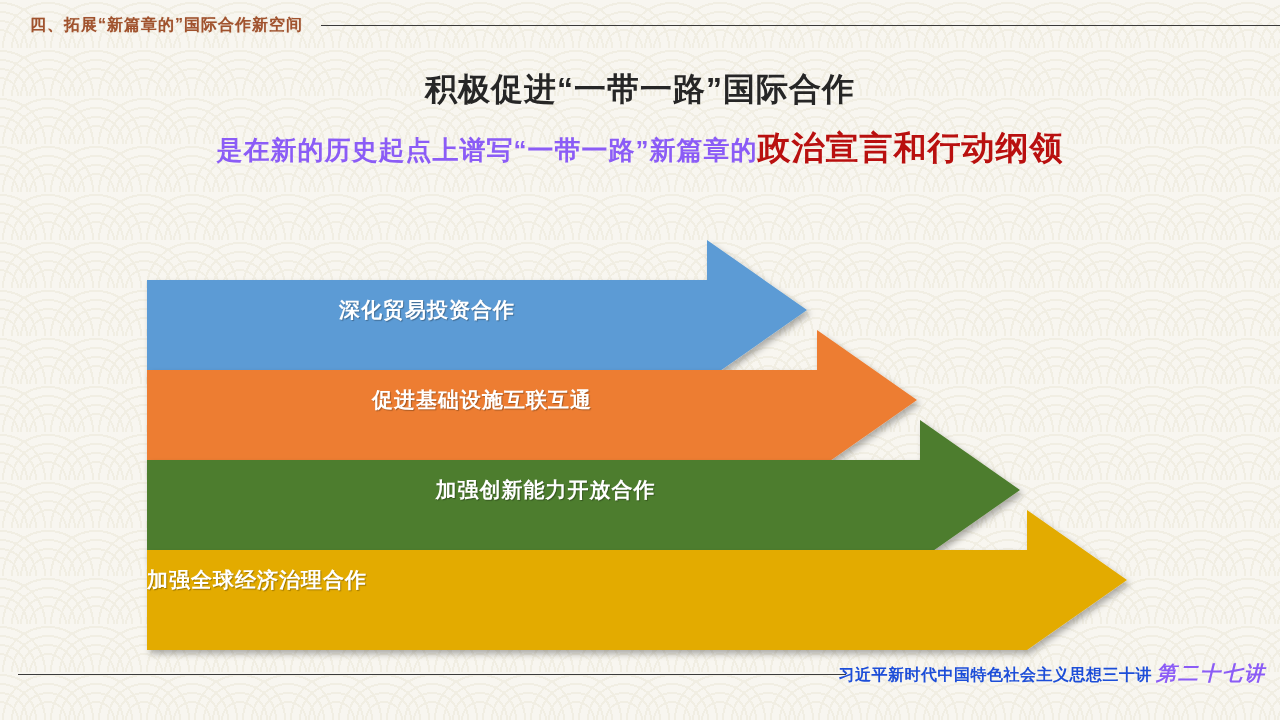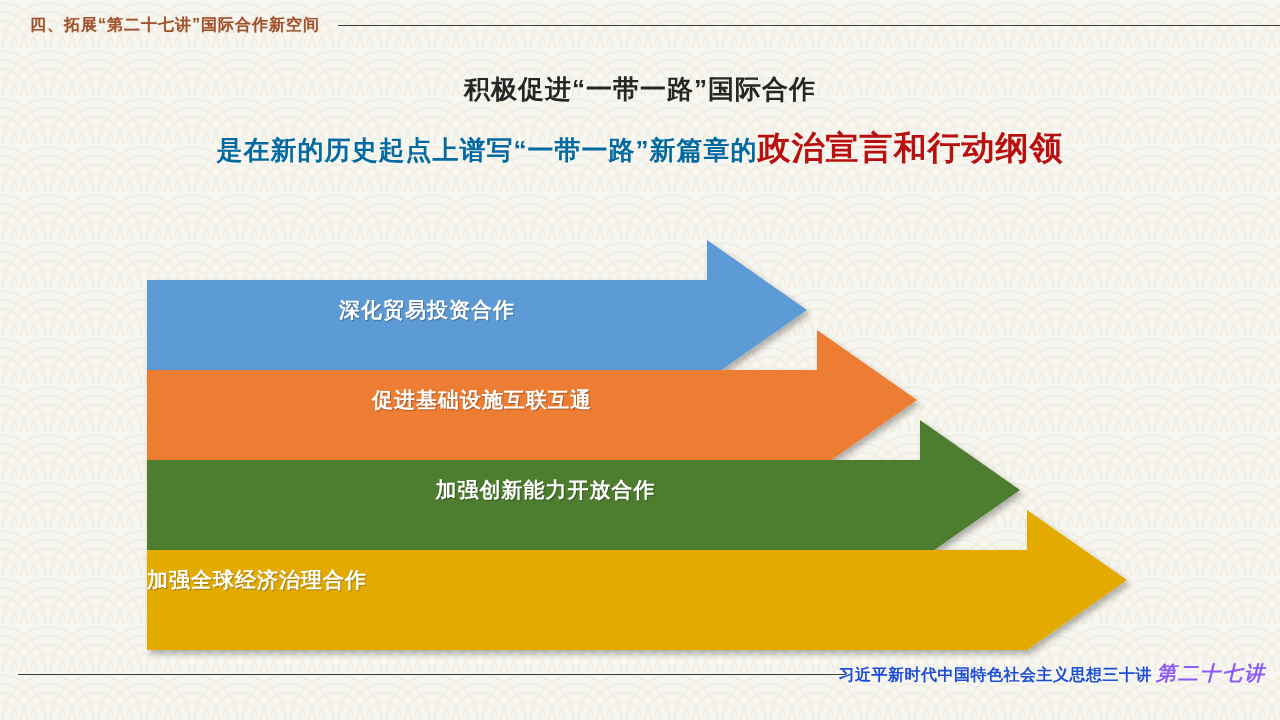--- a/index.html
+++ b/index.html
@@ -78,37 +78,37 @@
 
   
   #title-block {
     position: absolute;
     left: 0;
     top: 72px;
     width: 1280px;
     text-align: center;
   }
   #title-line1 {
-    font-size: 26px;
+    font-size: 32px;
     font-weight: bold;
     color: #262626;
     letter-spacing: 1px;
     line-height: 34px;
     white-space: nowrap;
   }
   #title-line2 {
     margin-top: 22px;
     line-height: 40px;
     white-space: nowrap;
     display: block;
   }
   .t2-normal {
     font-size: 26px;
     font-weight: bold;
-    color: #0369a1;
+    color: #8b5cf6;
     letter-spacing: 1px;
     vertical-align: baseline;
   }
   .t2-accent {
     font-size: 33px;
     font-weight: bold;
     color: #b9100f;
     letter-spacing: 1px;
     vertical-align: baseline;
   }
@@ -188,21 +188,21 @@
   }
 </style>
 </head>
 <body>
 
 <div id="slide">
 
   <div id="bg-pattern"></div>
 
   <div id="header">
-    <div id="section-heading">四、拓展“第二十七讲”国际合作新空间</div>
+    <div id="section-heading">四、拓展“新篇章的”国际合作新空间</div>
     <div id="header-rule"></div>
   </div>
 
   <div id="title-block">
     <div id="title-line1">积极促进“一带一路”国际合作</div>
     <div id="title-line2">
       <span class="t2-normal">是在新的历史起点上谱写“一带一路”新篇章的</span><span class="t2-accent" style="color: rgb(185, 16, 15);">政治宣言和行动纲领</span>
     </div>
   </div>
 

